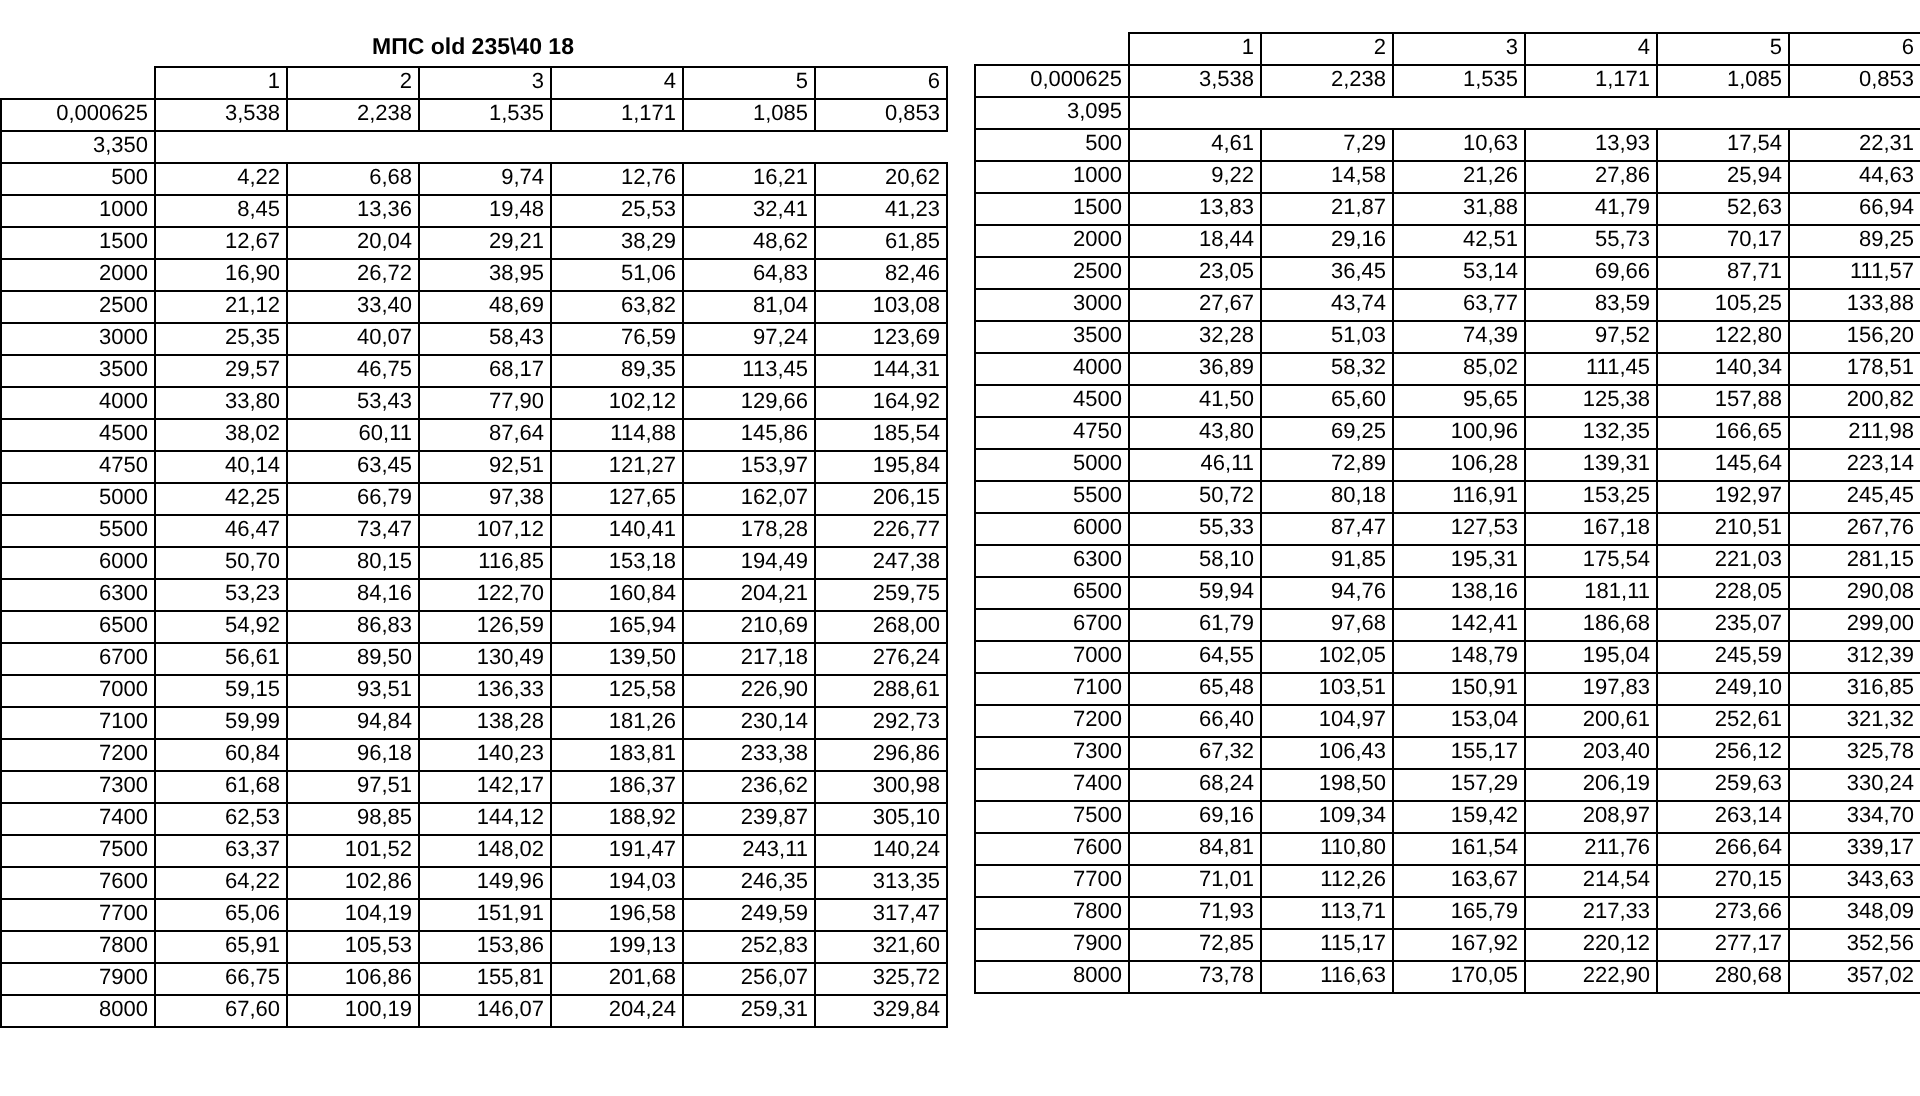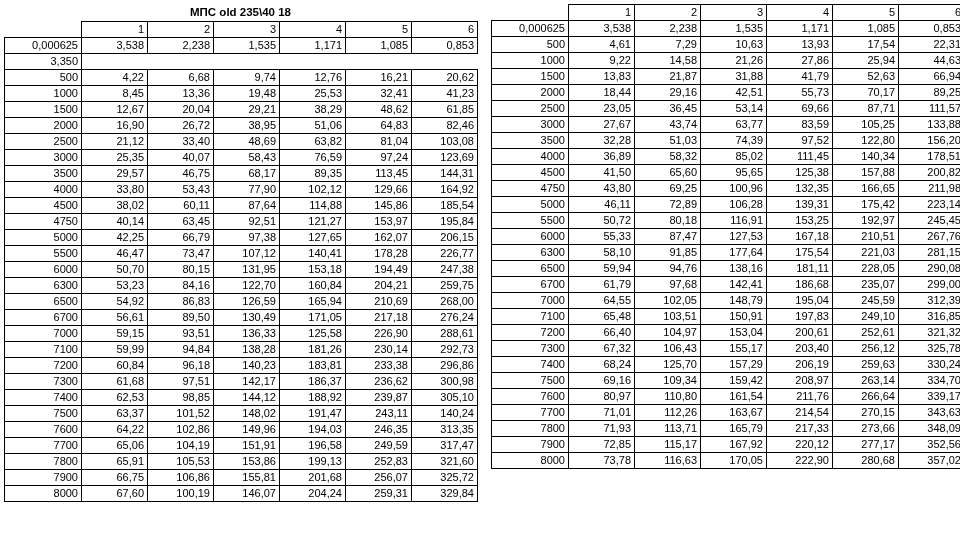--- a/index.html
+++ b/index.html
@@ -16,21 +16,22 @@
     overflow: hidden;
   }
   .page {
     width: 960px;
     height: 548px;
     position: relative;
     display: flex;
     flex-direction: row;
     gap: 14px;
     box-sizing: border-box;
-    padding: 4px;
+    padding: 16px;
+    justify-content: center;
   }
   .panel {
     width: 473px;
     display: flex;
     flex-direction: column;
   }
   .panel-title {
     text-align: center;
     font-weight: bold;
     font-size: 11.5px;
@@ -224,21 +225,21 @@
             <td>73,47</td>
             <td>107,12</td>
             <td>140,41</td>
             <td>178,28</td>
             <td>226,77</td>
           </tr>
           <tr>
             <td class="rowlabel">6000</td>
             <td>50,70</td>
             <td>80,15</td>
-            <td>131,95</td>
+            <td>116,85</td>
             <td>153,18</td>
             <td>194,49</td>
             <td>247,38</td>
           </tr>
           <tr>
             <td class="rowlabel">6300</td>
             <td>53,23</td>
             <td>84,16</td>
             <td>122,70</td>
             <td>160,84</td>
@@ -252,21 +253,21 @@
             <td>126,59</td>
             <td>165,94</td>
             <td>210,69</td>
             <td>268,00</td>
           </tr>
           <tr>
             <td class="rowlabel">6700</td>
             <td>56,61</td>
             <td>89,50</td>
             <td>130,49</td>
-            <td>171,05</td>
+            <td>139,50</td>
             <td>217,18</td>
             <td>276,24</td>
           </tr>
           <tr>
             <td class="rowlabel">7000</td>
             <td>59,15</td>
             <td>93,51</td>
             <td>136,33</td>
             <td>125,58</td>
             <td>226,90</td>
@@ -390,20 +391,29 @@
           <tr>
             <td class="rowlabel">0,000625</td>
             <td>3,538</td>
             <td>2,238</td>
             <td>1,535</td>
             <td>1,171</td>
             <td>1,085</td>
             <td>0,853</td>
           </tr>
           <tr>
+            <td class="rowlabel">3,095</td>
+            <td class="blank-cell"></td>
+            <td class="blank-cell"></td>
+            <td class="blank-cell"></td>
+            <td class="blank-cell"></td>
+            <td class="blank-cell"></td>
+            <td class="blank-cell"></td>
+          </tr>
+          <tr>
             <td class="rowlabel">500</td>
             <td>4,61</td>
             <td>7,29</td>
             <td>10,63</td>
             <td>13,93</td>
             <td>17,54</td>
             <td>22,31</td>
           </tr>
           <tr>
             <td class="rowlabel">1000</td>
@@ -485,21 +495,21 @@
             <td>132,35</td>
             <td>166,65</td>
             <td>211,98</td>
           </tr>
           <tr>
             <td class="rowlabel">5000</td>
             <td>46,11</td>
             <td>72,89</td>
             <td>106,28</td>
             <td>139,31</td>
-            <td>175,42</td>
+            <td>145,64</td>
             <td>223,14</td>
           </tr>
           <tr>
             <td class="rowlabel">5500</td>
             <td>50,72</td>
             <td>80,18</td>
             <td>116,91</td>
             <td>153,25</td>
             <td>192,97</td>
             <td>245,45</td>
@@ -510,21 +520,21 @@
             <td>87,47</td>
             <td>127,53</td>
             <td>167,18</td>
             <td>210,51</td>
             <td>267,76</td>
           </tr>
           <tr>
             <td class="rowlabel">6300</td>
             <td>58,10</td>
             <td>91,85</td>
-            <td>177,64</td>
+            <td>195,31</td>
             <td>175,54</td>
             <td>221,03</td>
             <td>281,15</td>
           </tr>
           <tr>
             <td class="rowlabel">6500</td>
             <td>59,94</td>
             <td>94,76</td>
             <td>138,16</td>
             <td>181,11</td>
@@ -572,38 +582,38 @@
             <td>67,32</td>
             <td>106,43</td>
             <td>155,17</td>
             <td>203,40</td>
             <td>256,12</td>
             <td>325,78</td>
           </tr>
           <tr>
             <td class="rowlabel">7400</td>
             <td>68,24</td>
-            <td>125,70</td>
+            <td>198,50</td>
             <td>157,29</td>
             <td>206,19</td>
             <td>259,63</td>
             <td>330,24</td>
           </tr>
           <tr>
             <td class="rowlabel">7500</td>
             <td>69,16</td>
             <td>109,34</td>
             <td>159,42</td>
             <td>208,97</td>
             <td>263,14</td>
             <td>334,70</td>
           </tr>
           <tr>
             <td class="rowlabel">7600</td>
-            <td>80,97</td>
+            <td>84,81</td>
             <td>110,80</td>
             <td>161,54</td>
             <td>211,76</td>
             <td>266,64</td>
             <td>339,17</td>
           </tr>
           <tr>
             <td class="rowlabel">7700</td>
             <td>71,01</td>
             <td>112,26</td>

